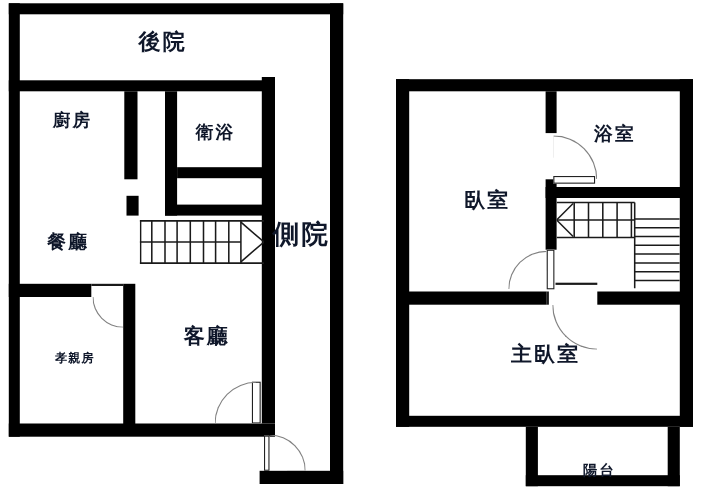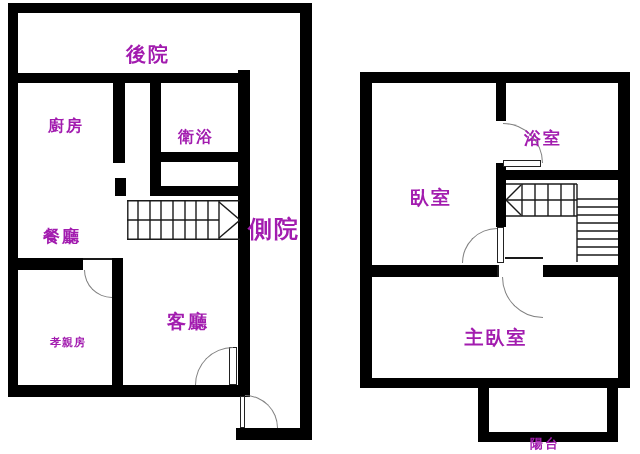--- a/index.html
+++ b/index.html
@@ -12,26 +12,25 @@
   }
   .wall{position:absolute;background:#000000;}
   .thinline{position:absolute;background:#1a1a1a;}
   .leaf{position:absolute;background:#ffffff;border:1.5px solid #222222;box-sizing:border-box;}
   .arc{position:absolute;box-sizing:border-box;}
   .arc.tl{border-top:1.5px solid #808080;border-left:1.5px solid #808080;border-top-left-radius:100% 100%;}
   .arc.tr{border-top:1.5px solid #808080;border-right:1.5px solid #808080;border-top-right-radius:100% 100%;}
   .arc.bl{border-bottom:1.5px solid #808080;border-left:1.5px solid #808080;border-bottom-left-radius:100% 100%;}
   .room-label{
     position:absolute;
-    color:#a21caf;
+    color:#0f172a;
     font-weight:600;
     letter-spacing:2px;
     white-space:nowrap;
     transform:translate(-50%,-50%);
-    margin-top:16px;
   }
   svg{position:absolute;display:block;}
 </style>
 </head>
 <body>
 
 <div id="canvas">
 
   <div>
 
@@ -132,19 +131,19 @@
         <line x1="71" y1="27" x2="112" y2="27"></line>
         <line x1="71" y1="35" x2="112" y2="35"></line>
         <line x1="71" y1="43" x2="112" y2="43"></line>
         <line x1="71" y1="51" x2="112" y2="51"></line>
         <line x1="71" y1="59" x2="112" y2="59"></line>
         <line x1="71" y1="67" x2="112" y2="67"></line>
         <line x1="71" y1="75" x2="112" y2="75"></line>
       </g>
     </svg>
 
-    <span class="room-label" style="left:431px;top:182px;font-size:19px;">臥室</span>
-    <span class="room-label" style="left:543px;top:122px;font-size:17px;">浴室</span>
+    <span class="room-label" style="left:443px;top:182px;font-size:19px;">臥室</span>
+    <span class="room-label" style="left:559px;top:122px;font-size:17px;">浴室</span>
     <span class="room-label" style="left:496px;top:322px;font-size:19px;">主臥室</span>
     <span class="room-label" style="left:545px;top:428px;font-size:13px;">陽台</span>
   </div>
 
 </div>
 
 </body></html>

